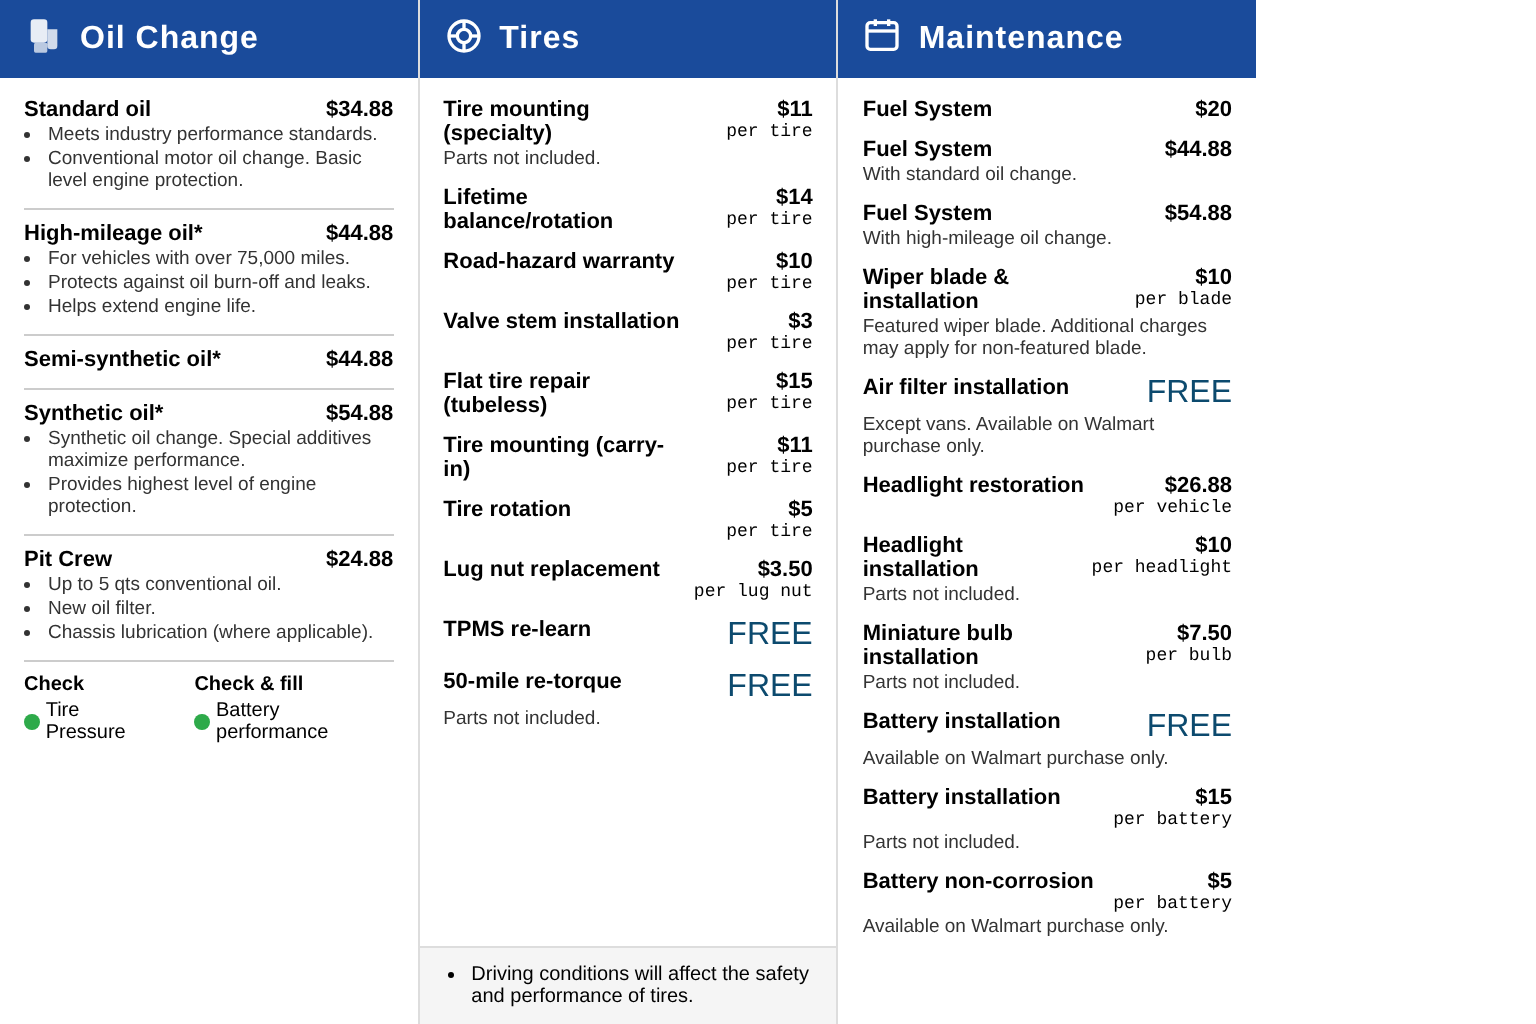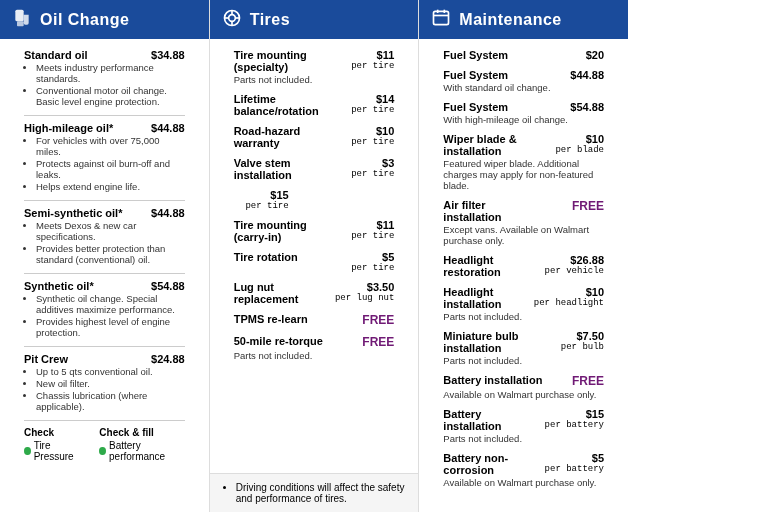--- a/index.html
+++ b/index.html
@@ -38,21 +38,21 @@
     .col-header-icon {
       font-size: 18px;
       line-height: 1;
     }
     .col-header-title {
       font-size: 16px;
       font-weight: bold;
       letter-spacing: 0.5px;
     }
     .col-body {
-      padding: 10px 24px;
+      padding: 10px 12px;
       flex: 1;
     }
     .service-item {
       margin-bottom: 8px;
     }
     .service-row {
       display: flex;
       justify-content: space-between;
       align-items: flex-start;
     }
@@ -125,23 +125,23 @@
       background: #f5f5f5;
       padding: 8px 12px;
       font-size: 10px;
       border-top: 1px solid #ddd;
       margin-top: auto;
     }
     .note-box ul {
       padding-left: 14px;
     }
     .free-badge {
-      font-weight: bold;
-      font-size: 12px;
-      color: #701a75;
+      font-weight: normal;
+      font-size: 16px;
+      color: #0c4a6e;
     }
   </style>
 </head>
 <body>
 
 <div class="page">
   <div class="columns">
   <div class="col">
         <div class="col-header">
           <span class="col-header-icon"><svg width="20" height="20" viewBox="0 0 24 24" fill="white">
@@ -177,26 +177,20 @@
                 <li>Helps extend engine life.</li>
               </ul>
             </div>
           </div>
           <hr class="divider">
           <div class="service-item">
             <div class="service-row">
               <span class="service-name">Semi-synthetic oil*</span>
               <span class="service-price"><strong>$44.88</strong></span>
             </div>
-            <div class="service-desc">
-              <ul>
-                <li>Meets Dexos &amp; new car specifications.</li>
-                <li>Provides better protection than standard (conventional) oil.</li>
-              </ul>
-            </div>
           </div>
           <hr class="divider">
           <div class="service-item">
             <div class="service-row">
               <span class="service-name">Synthetic oil*</span>
               <span class="service-price"><strong>$54.88</strong></span>
             </div>
             <div class="service-desc">
               <ul>
                 <li>Synthetic oil change. Special additives maximize performance.</li>
@@ -265,20 +259,21 @@
             </div>
           </div>
           <div class="service-item">
             <div class="service-row">
               <span class="service-name">Valve stem installation</span>
               <span class="service-price"><strong>$3</strong><span class="service-price-sub">per tire</span></span>
             </div>
           </div>
           <div class="service-item">
             <div class="service-row">
+              <span class="service-name">Flat tire repair (tubeless)</span>
               <span class="service-price"><strong>$15</strong><span class="service-price-sub">per tire</span></span>
             </div>
           </div>
           <div class="service-item">
             <div class="service-row">
               <span class="service-name">Tire mounting (carry-in)</span>
               <span class="service-price"><strong>$11</strong><span class="service-price-sub">per tire</span></span>
             </div>
           </div>
           <div class="service-item">

